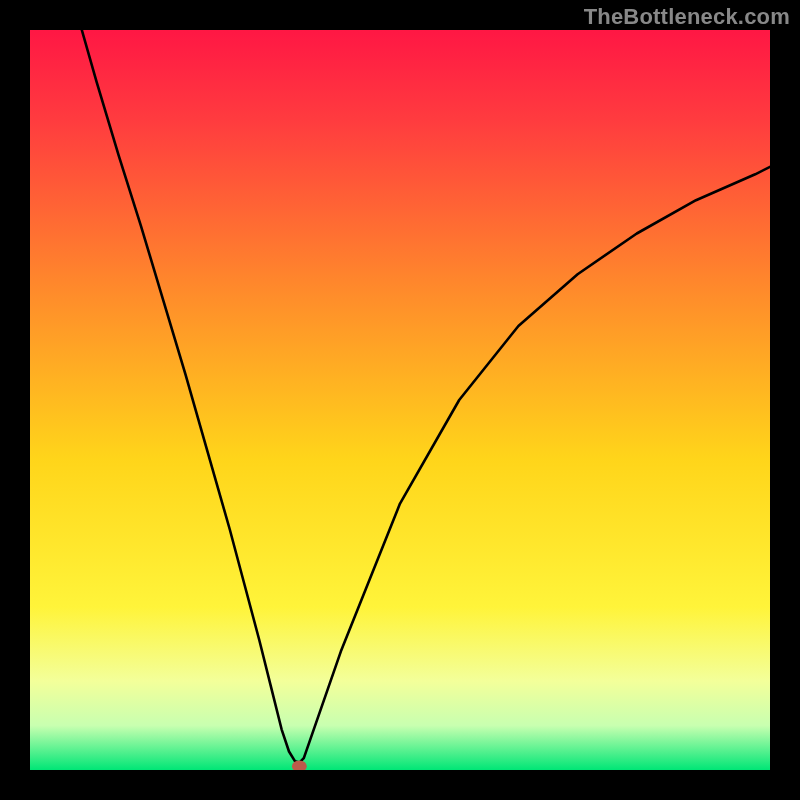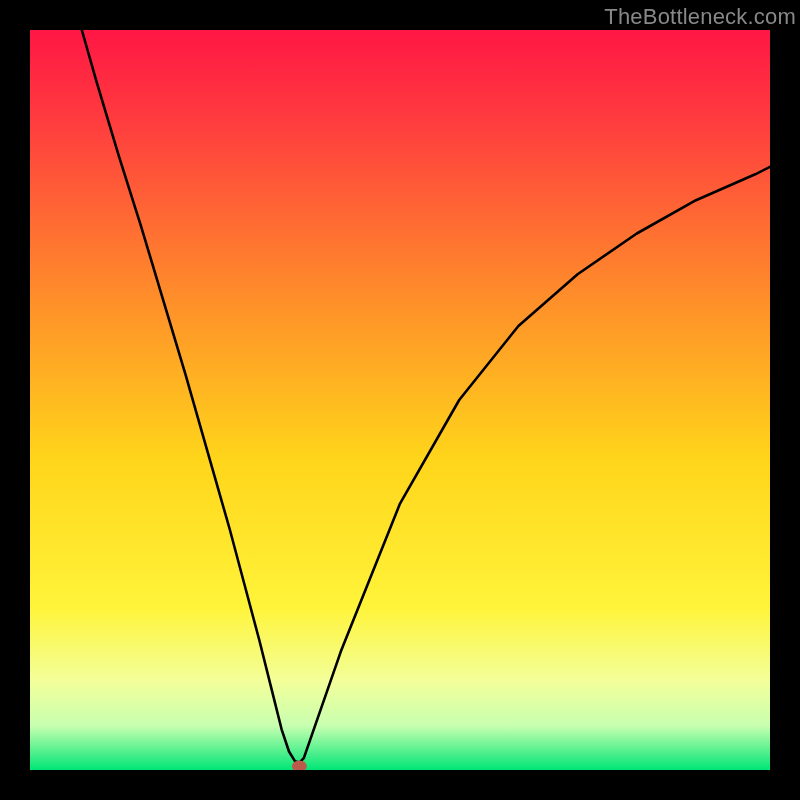--- a/index.html
+++ b/index.html
@@ -12,24 +12,24 @@
   }
   .frame {
     position: relative;
     width: 800px;
     height: 800px;
     background: #000;
   }
   .watermark {
     position: absolute;
     top: 4px;
-    right: 4px;
+    right: 10px;
     color: #888;
     font-size: 22px;
-    font-weight: 400;
+    font-weight: 700;
     letter-spacing: 0.2px;
     z-index: 5;
   }
   .plot-area {
     position: absolute;
     left: 30px;
     top: 30px;
     width: 740px;
     height: 740px;
     overflow: hidden;

